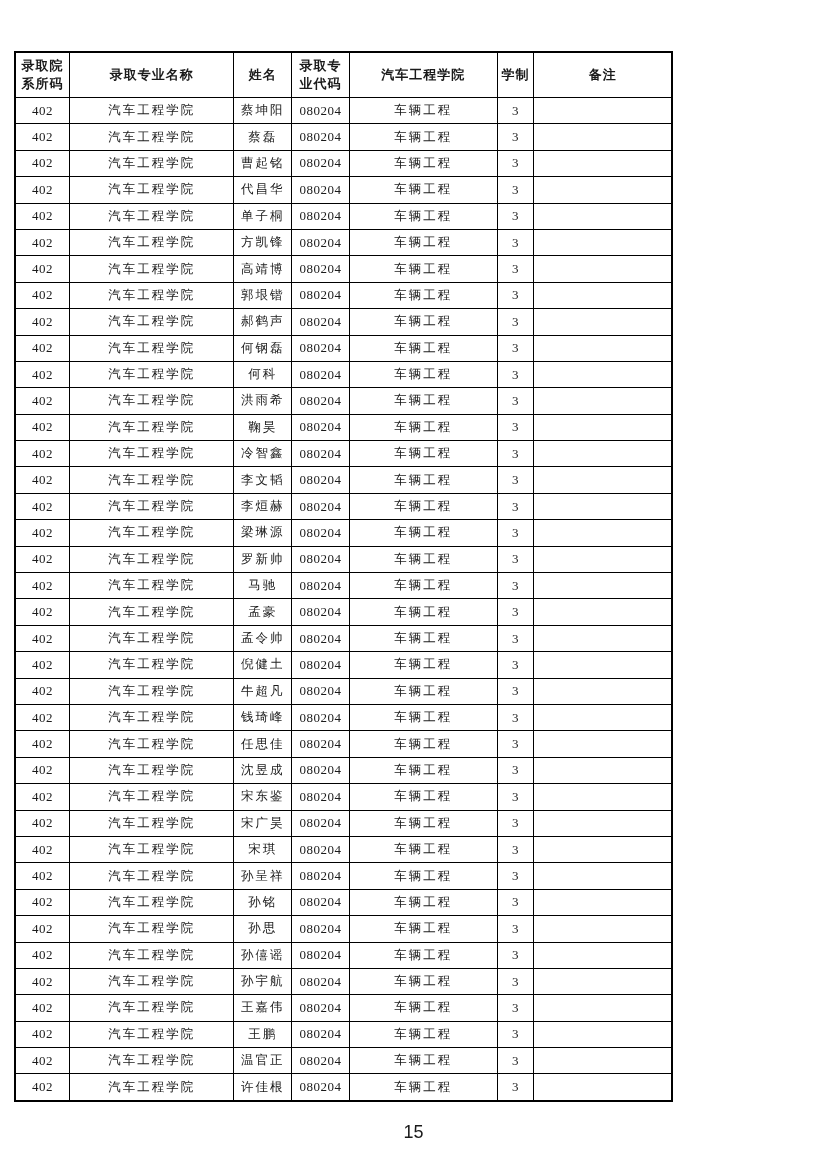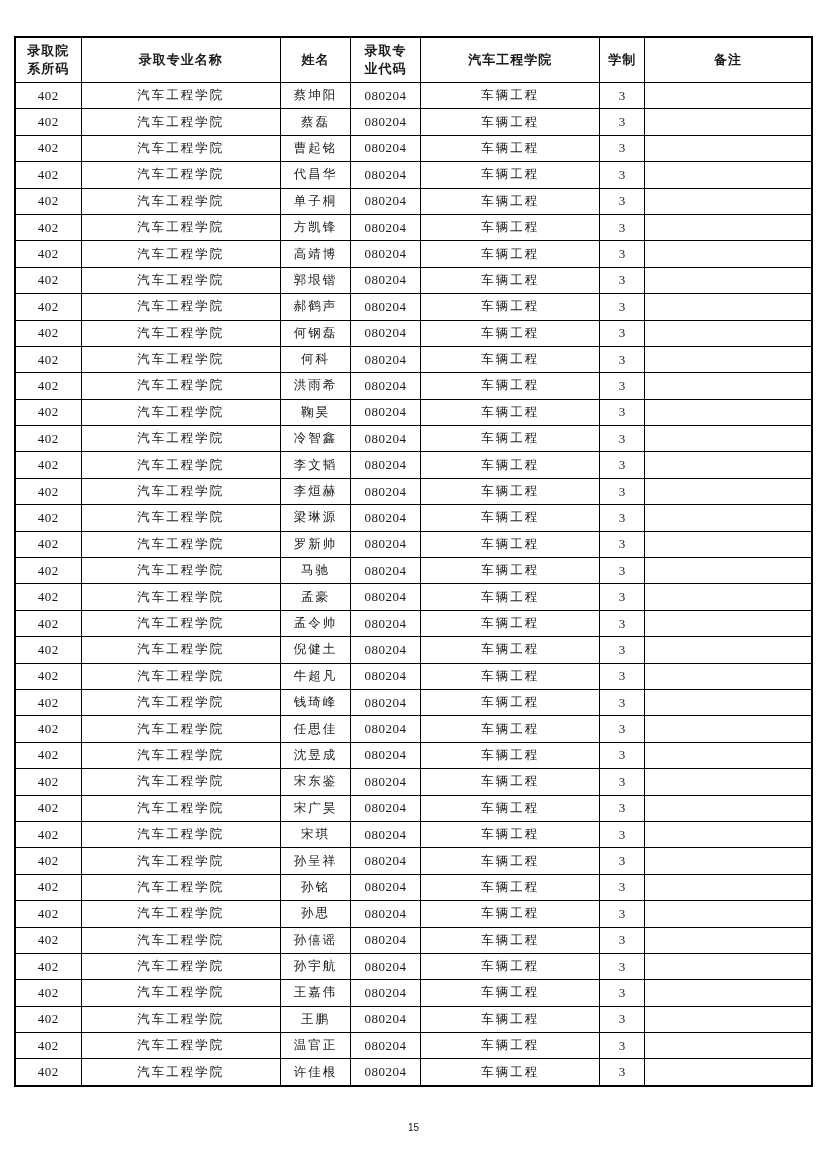--- a/index.html
+++ b/index.html
@@ -12,22 +12,22 @@
     width: 827px;
     height: 1169px;
     background: #ffffff;
     font-family: "Liberation Serif", "DejaVu Serif", serif;
     color: #1a1a1a;
     overflow: hidden;
   }
   table.admission {
     position: absolute;
     left: 14px;
-    top: 36px;
-    width: 799px;
+    top: 51px;
+    width: 659px;
     border-collapse: collapse;
     table-layout: fixed;
   }
   table.admission, table.admission th, table.admission td {
     border: 1.5px solid #000;
   }
   table.admission {
     border-width: 2px;
   }
   th {
@@ -62,21 +62,21 @@
   .col-mcode  { width: 8.8%; }
   .col-major  { width: 22.5%; }
   .col-dur    { width: 5.6%; }
   .col-remark { width: 21.0%; }
   .page-number {
     position: absolute;
     left: 0;
     right: 0;
     top: 1122px;
     text-align: center;
-    font-size: 10px;
+    font-size: 18px;
     font-family: "Liberation Sans", "DejaVu Sans", sans-serif;
     color: #1a1a1a;
   }
   .hline { display: block; }
 </style>
 </head>
 <body>
 
 <div class="page">
 

